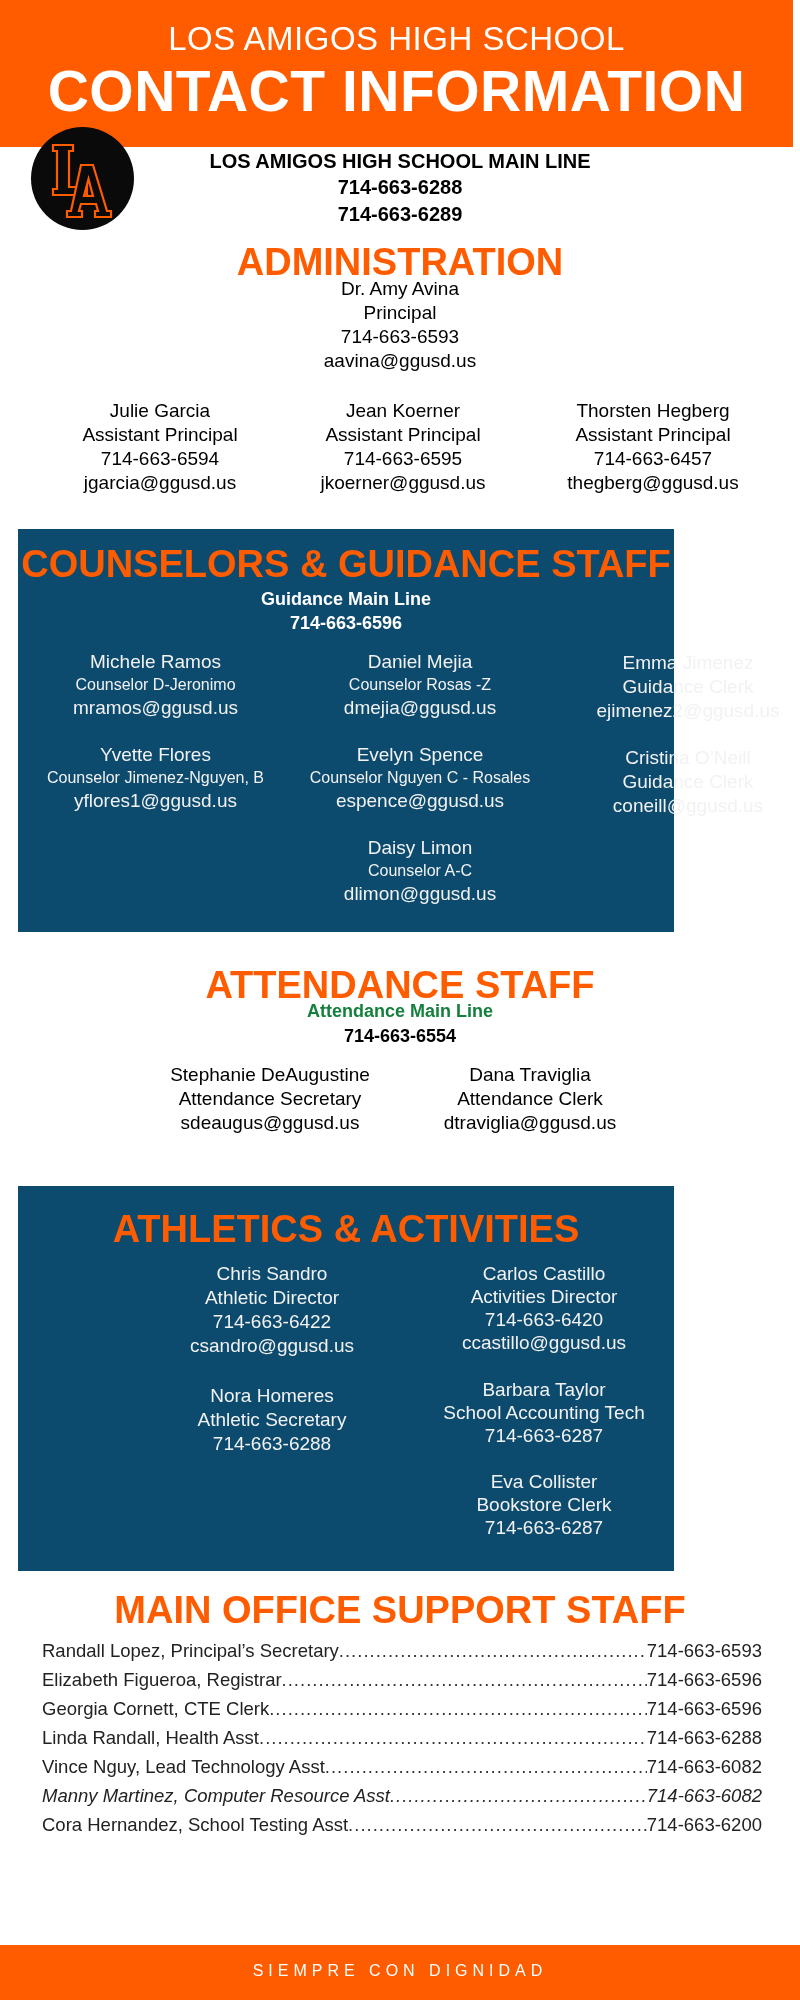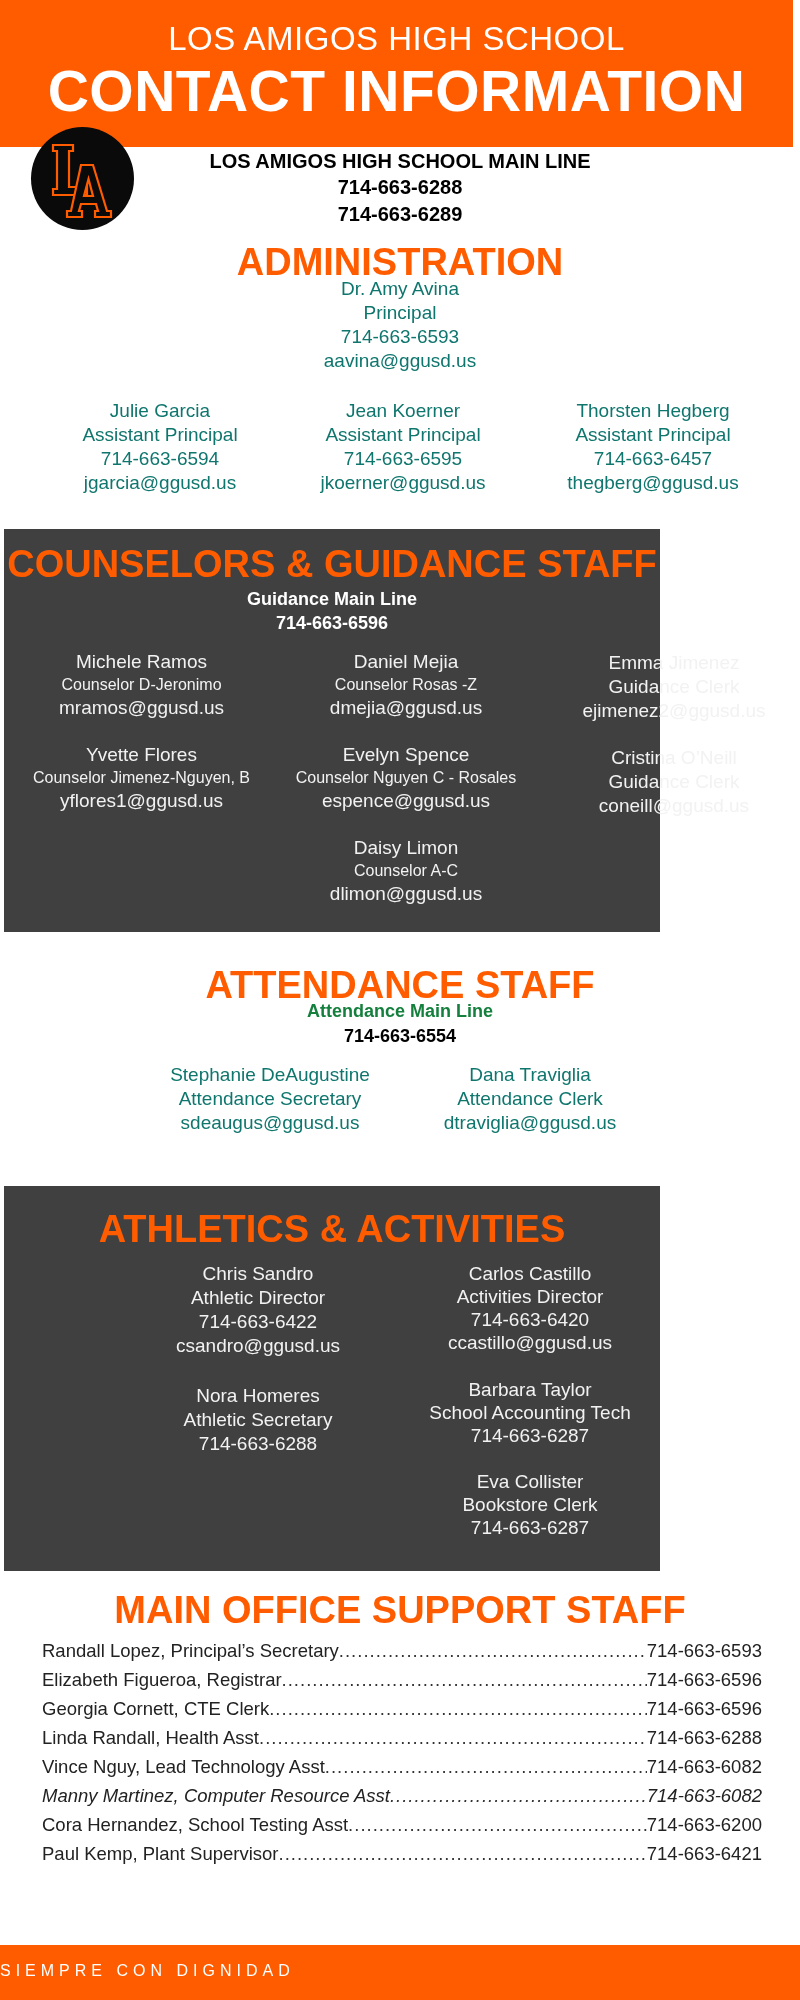--- a/index.html
+++ b/index.html
@@ -15,33 +15,33 @@
 
   .mainline { position:absolute; left:160px; width:480px; text-align:center; font-weight:bold; color:#000; }
   .mainline .t { position:absolute; left:0; right:0; font-size:20px; }
 
   .sec-title { position:absolute; left:0; right:0; text-align:center; color:#ff5c00; font-weight:bold; font-size:38px; }
 
   .card { position:absolute; text-align:center; font-size:19px; line-height:24px; }
   .card .l { display:block; white-space:nowrap; }
   .card .small { font-size:16px; line-height:22px; }
 
-  .dark { position:absolute; left:4px; width:656px; background:#404040; color:#f2f2f2; }
-  .light-text { color:#0f766e; }
+  .dark { position:absolute; left:18px; width:656px; background:#0c4a6e; color:#f2f2f2; }
+  .light-text { color:#000000; }
 
   .subhead { position:absolute; left:0; right:0; text-align:center; font-weight:bold; font-size:18px; line-height:24px; }
 
   .list { position:absolute; left:42px; width:720px; font-size:18.5px; color:#222; }
   .row { position:absolute; left:0; width:720px; height:26px; display:flex; align-items:baseline; white-space:nowrap; overflow:hidden; }
   .row .who { flex:0 0 auto; }
   .row .dots { flex:1 1 auto; overflow:hidden; letter-spacing:1px; color:#333; }
   .row .dots::before { content:"....................................................................................................................................................................."; }
   .row .ph { flex:0 0 auto; }
 
-  .footer { position:absolute; left:0; top:1945px; width:800px; height:55px; background:#ff5c00; }
+  .footer { position:absolute; left:0; top:1945px; width:800px; height:55px; background:#ff5c00; text-align:center; }
   .footer span { display:block; padding-top:17px; color:#fff; font-size:16px; letter-spacing:5px; }
 </style>
 </head>
 <body>
 
 <div class="header">
   <div class="sub">LOS AMIGOS HIGH SCHOOL</div>
   <div class="main">CONTACT INFORMATION</div>
 </div>
 
@@ -213,22 +213,17 @@
   <div class="row" style="top:145px;font-style:italic;">
     <span class="who">Manny Martinez, Computer Resource Asst</span>
     <span class="dots"></span>
     <span class="ph">714-663-6082</span>
   </div>
   <div class="row" style="top:174px;">
     <span class="who">Cora Hernandez, School Testing Asst</span>
     <span class="dots"></span>
     <span class="ph">714-663-6200</span>
   </div>
-  <div class="row" style="top:203px;">
-    <span class="who">Paul Kemp, Plant Supervisor</span>
-    <span class="dots"></span>
-    <span class="ph">714-663-6421</span>
-  </div>
 </div>
 
 <div class="footer">
   <span>SIEMPRE CON DIGNIDAD</span>
 </div>
 
 </body></html>

